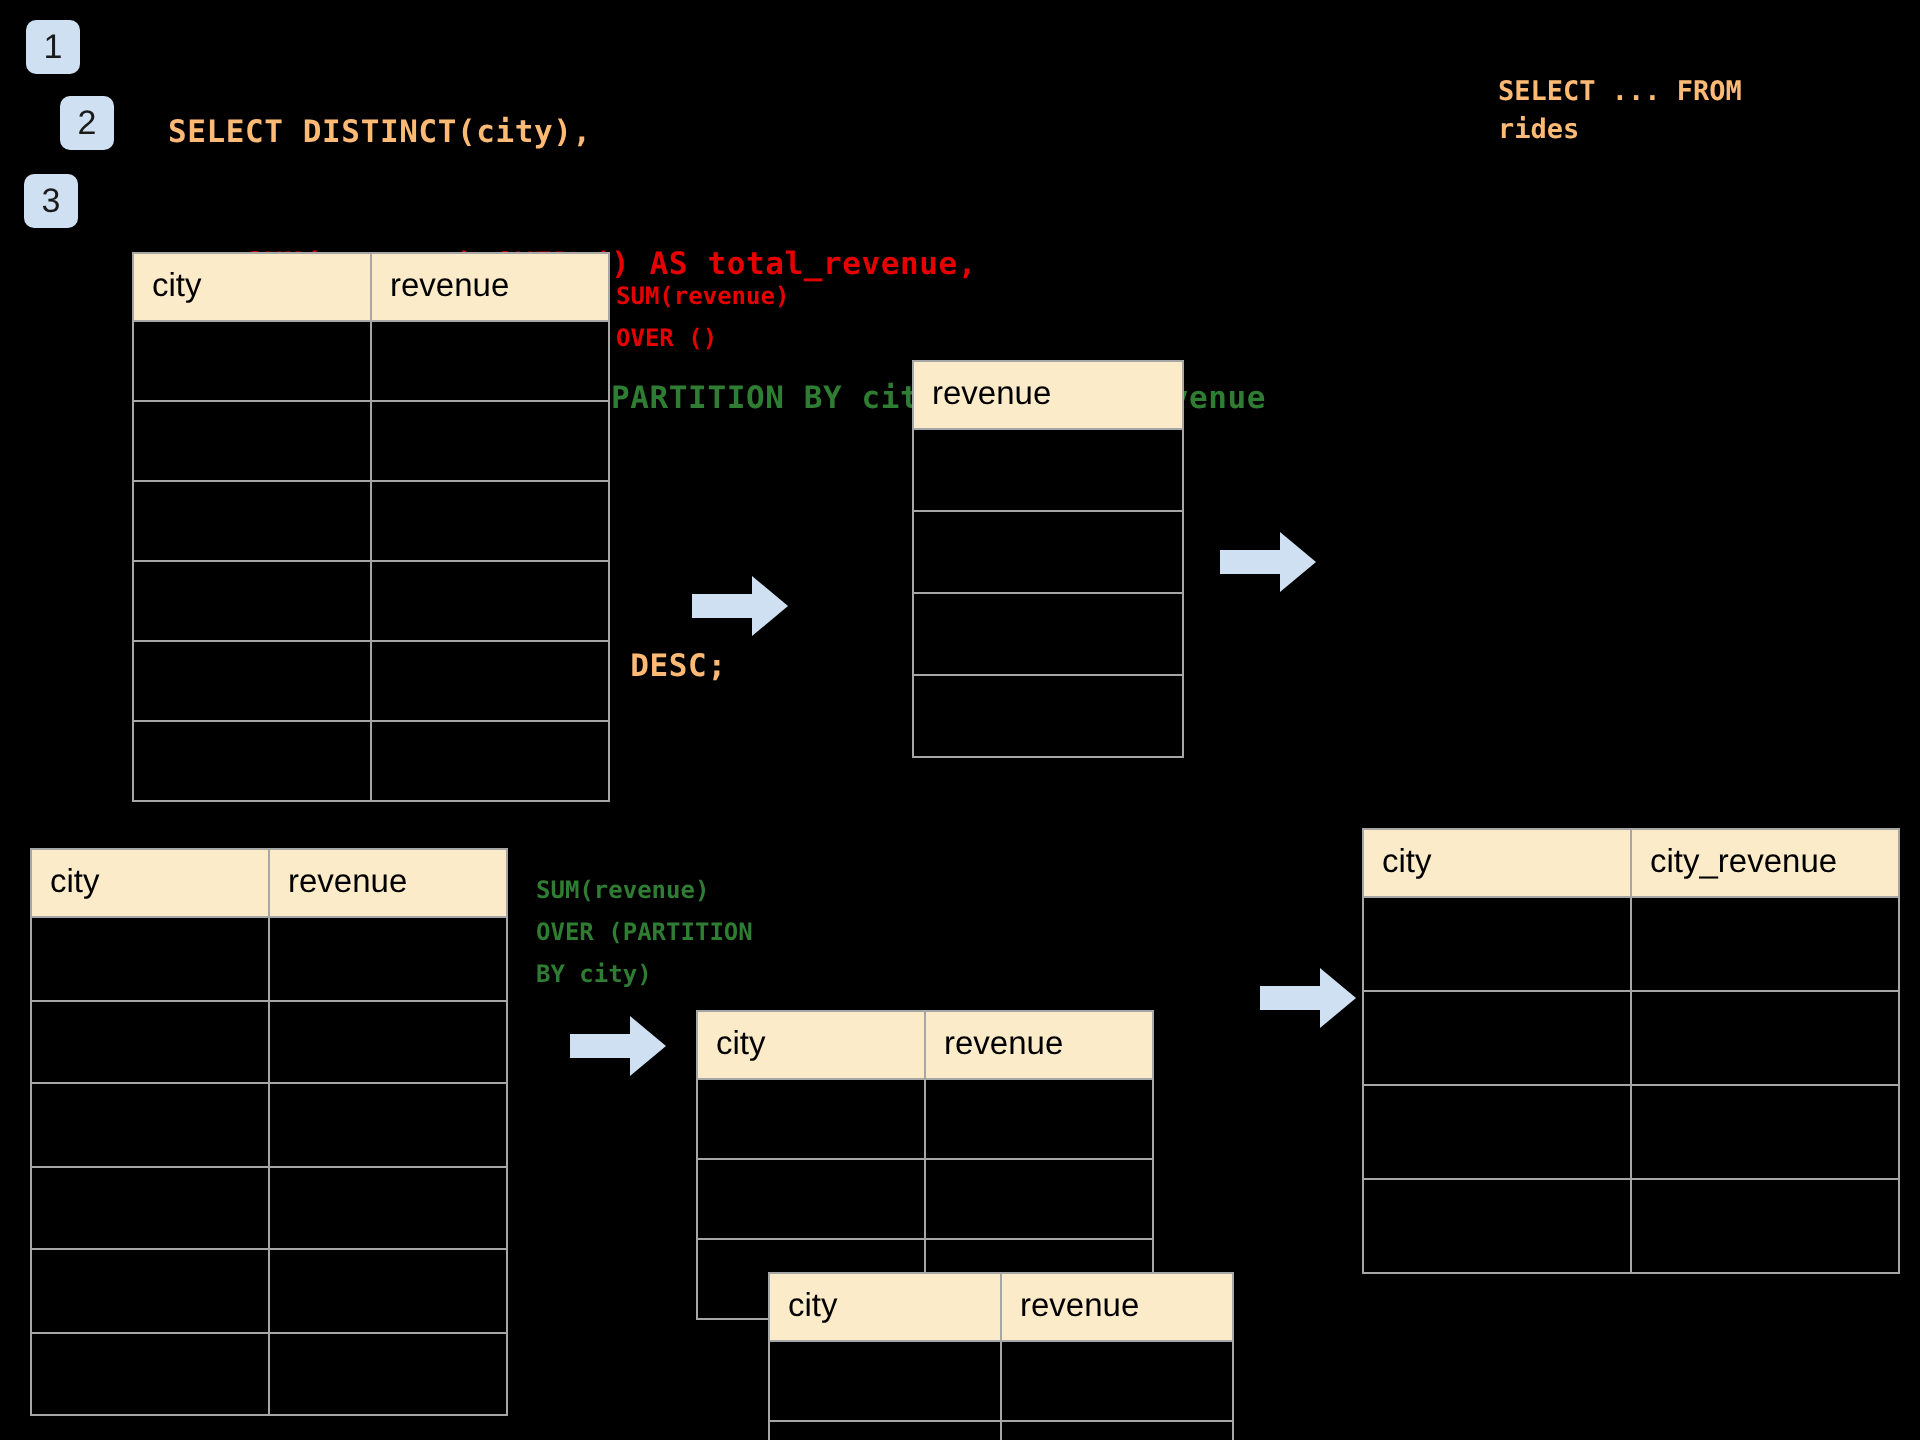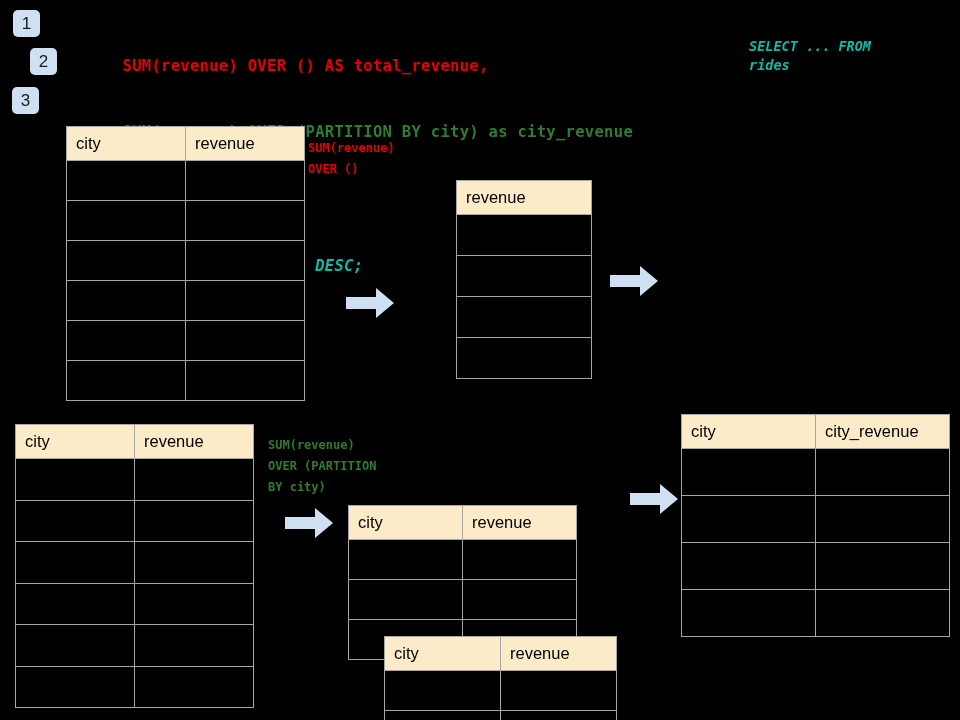--- a/index.html
+++ b/index.html
@@ -36,21 +36,21 @@
   
   .code {
     position: absolute;
     font-family: "DejaVu Sans Mono", "Liberation Mono", monospace;
     font-size: 15.5px;
     font-weight: bold;
     letter-spacing: 0.3px;
     white-space: pre;
   }
   .code-line { white-space: pre; }
-  .c-purple { color: #14b8a6; font-style: italic; }
+  .c-purple { color: #fdba74; }
   .c-red    { color: #e60000; }
   .c-green  { color: #2f7d32; }
 
   #sql { left: 84px; top: 10px; line-height: 22.3px; }
 
   
   .anno {
     position: absolute;
     font-family: "DejaVu Sans Mono", "Liberation Mono", monospace;
     font-size: 12px;
@@ -126,20 +126,21 @@
 </head>
 <body>
 
 <div id="canvas">
 
   <div id="badge1" class="badge">1</div>
   <div id="badge2" class="badge">2</div>
   <div id="badge3" class="badge">3</div>
 
   <div id="sql" class="code">
+    <div class="code-line c-purple">SELECT DISTINCT(city),</div>
     <div class="code-line c-red">    SUM(revenue) OVER () AS total_revenue,</div>
     <div class="code-line c-green">    SUM(revenue) OVER (PARTITION BY city) as city_revenue</div>
     <div class="code-line c-purple">  FROM rides</div>
     <div class="code-line c-purple">  ORDER by city_revenue DESC;</div>
   </div>
 
   <div id="anno-select" class="anno c-purple">SELECT ... FROM
 rides</div>
   <div id="anno-red" class="anno c-red">SUM(revenue)
 OVER ()</div>

